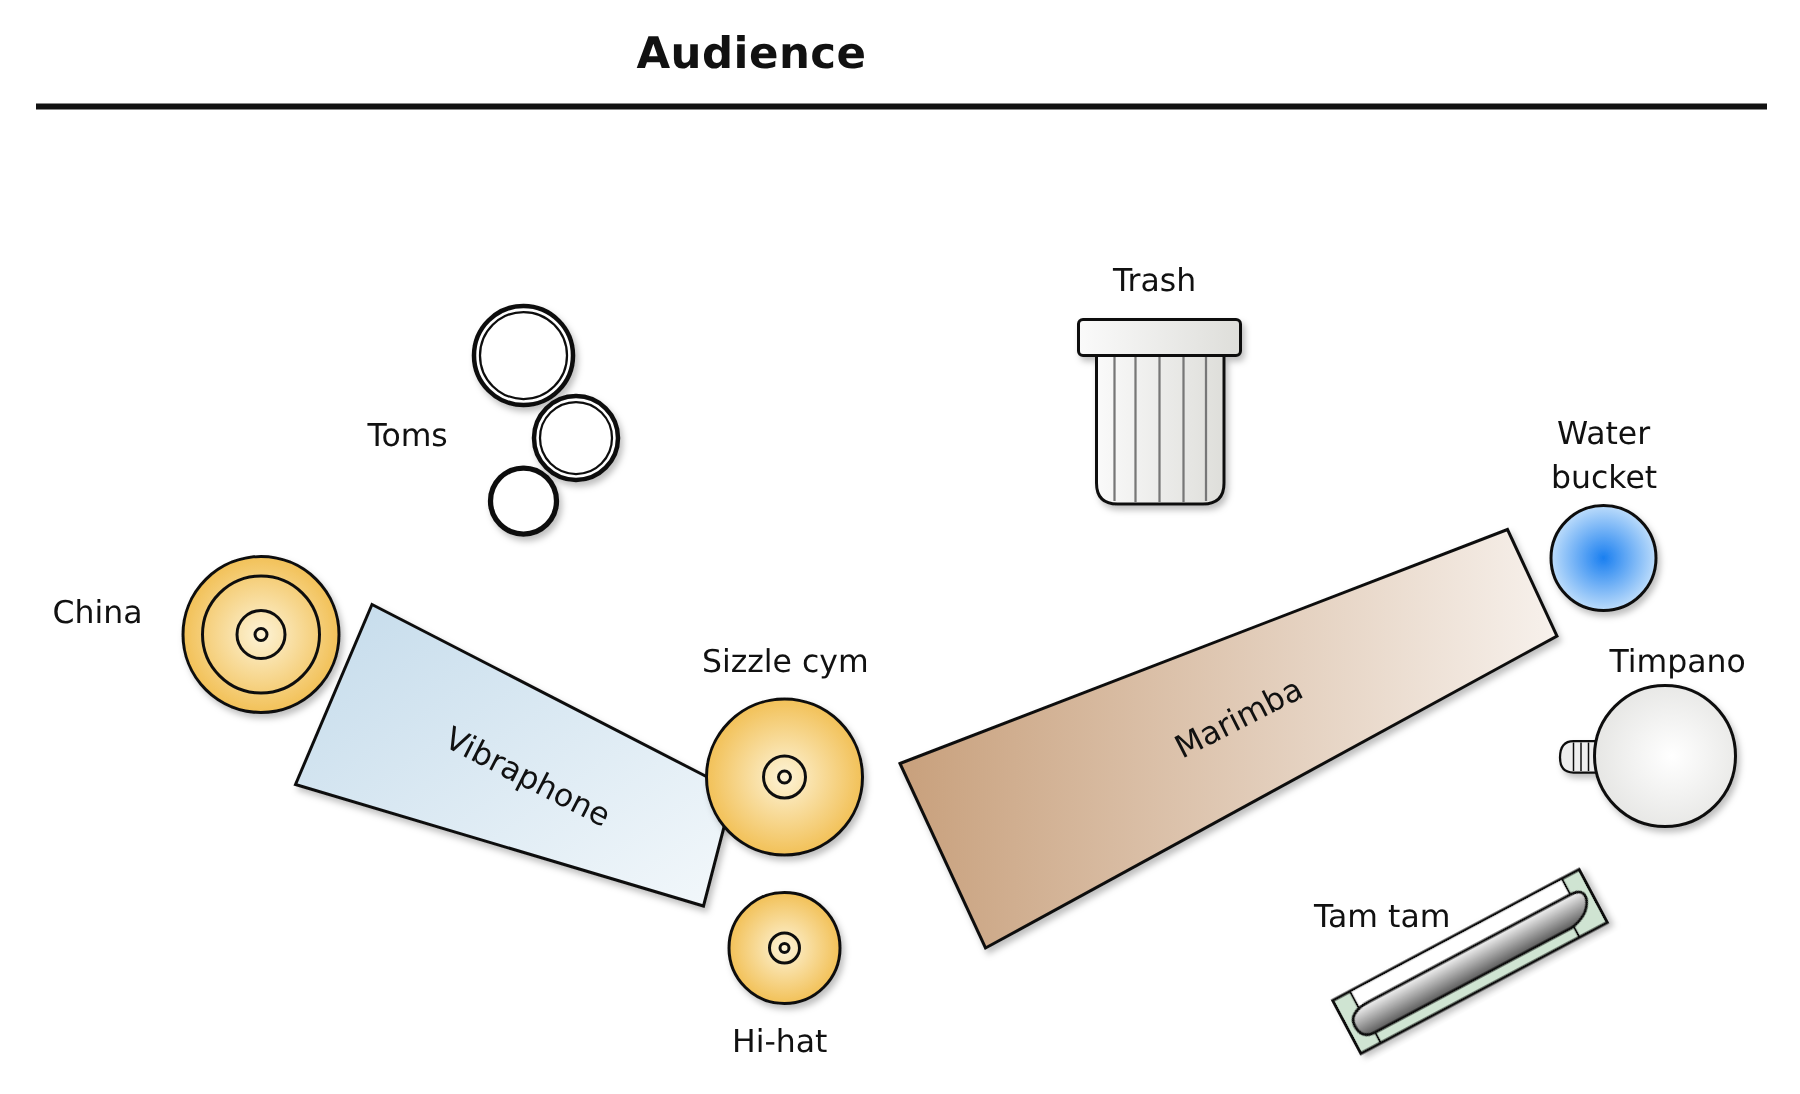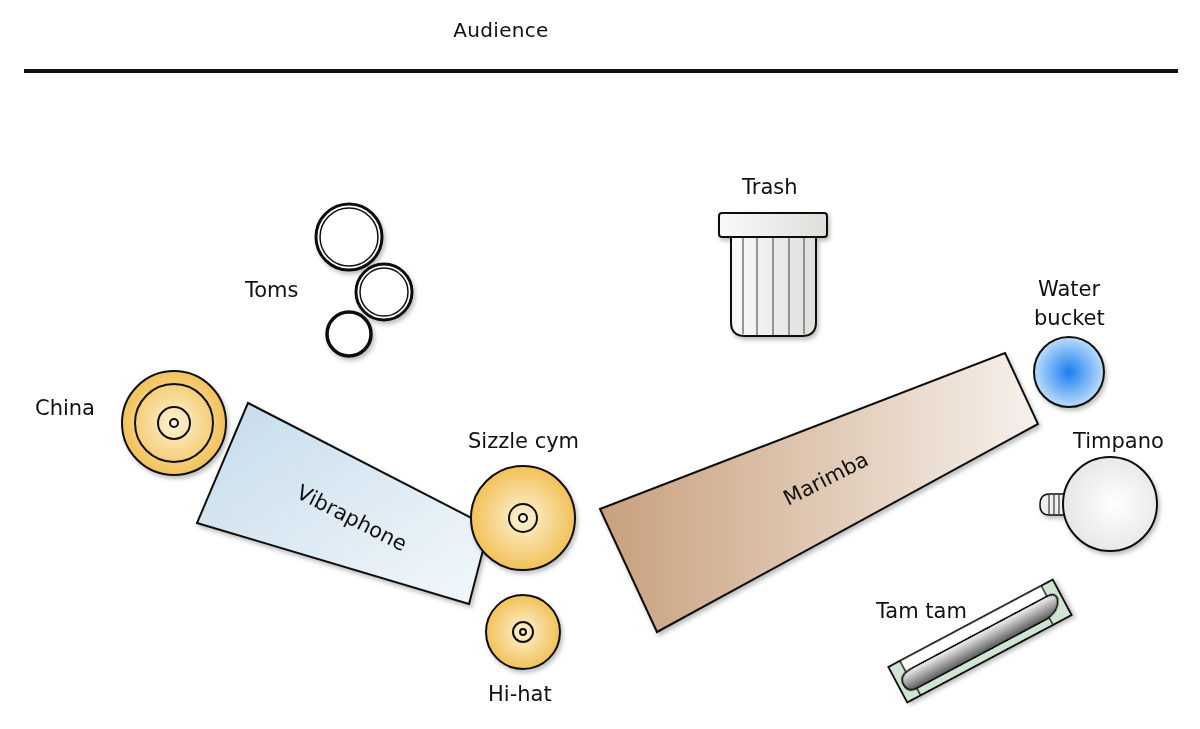--- a/index.html
+++ b/index.html
@@ -1,19 +1,19 @@
 <!DOCTYPE html>
 <html><head>
 <meta charset="utf-8">
 <style>
   html, body { margin: 0; padding: 0; background: #ffffff; }
   body { width: 1200px; height: 729px; position: relative; overflow: hidden;
          font-family: "DejaVu Sans", sans-serif; }
   .title { position: absolute; left: 0; width: 1002px; top: 18px; text-align: center;
-           font-weight: normal; font-size: 20px; color: #111; letter-spacing: 0.3px; }
+           font-weight: bold; font-size: 29px; color: #111; letter-spacing: 0.3px; }
   .rule { position: absolute; left: 24px; top: 69px; width: 1154px; height: 4px; background: #111; }
   svg.stage { position: absolute; left: 0; top: 0; }
   .lbl { font-family: "DejaVu Sans", sans-serif; font-size: 21px; fill: #111; }
 </style>
 </head>
 <body>
 
 <div class="title">Audience</div>
 <div class="rule"></div>
 

